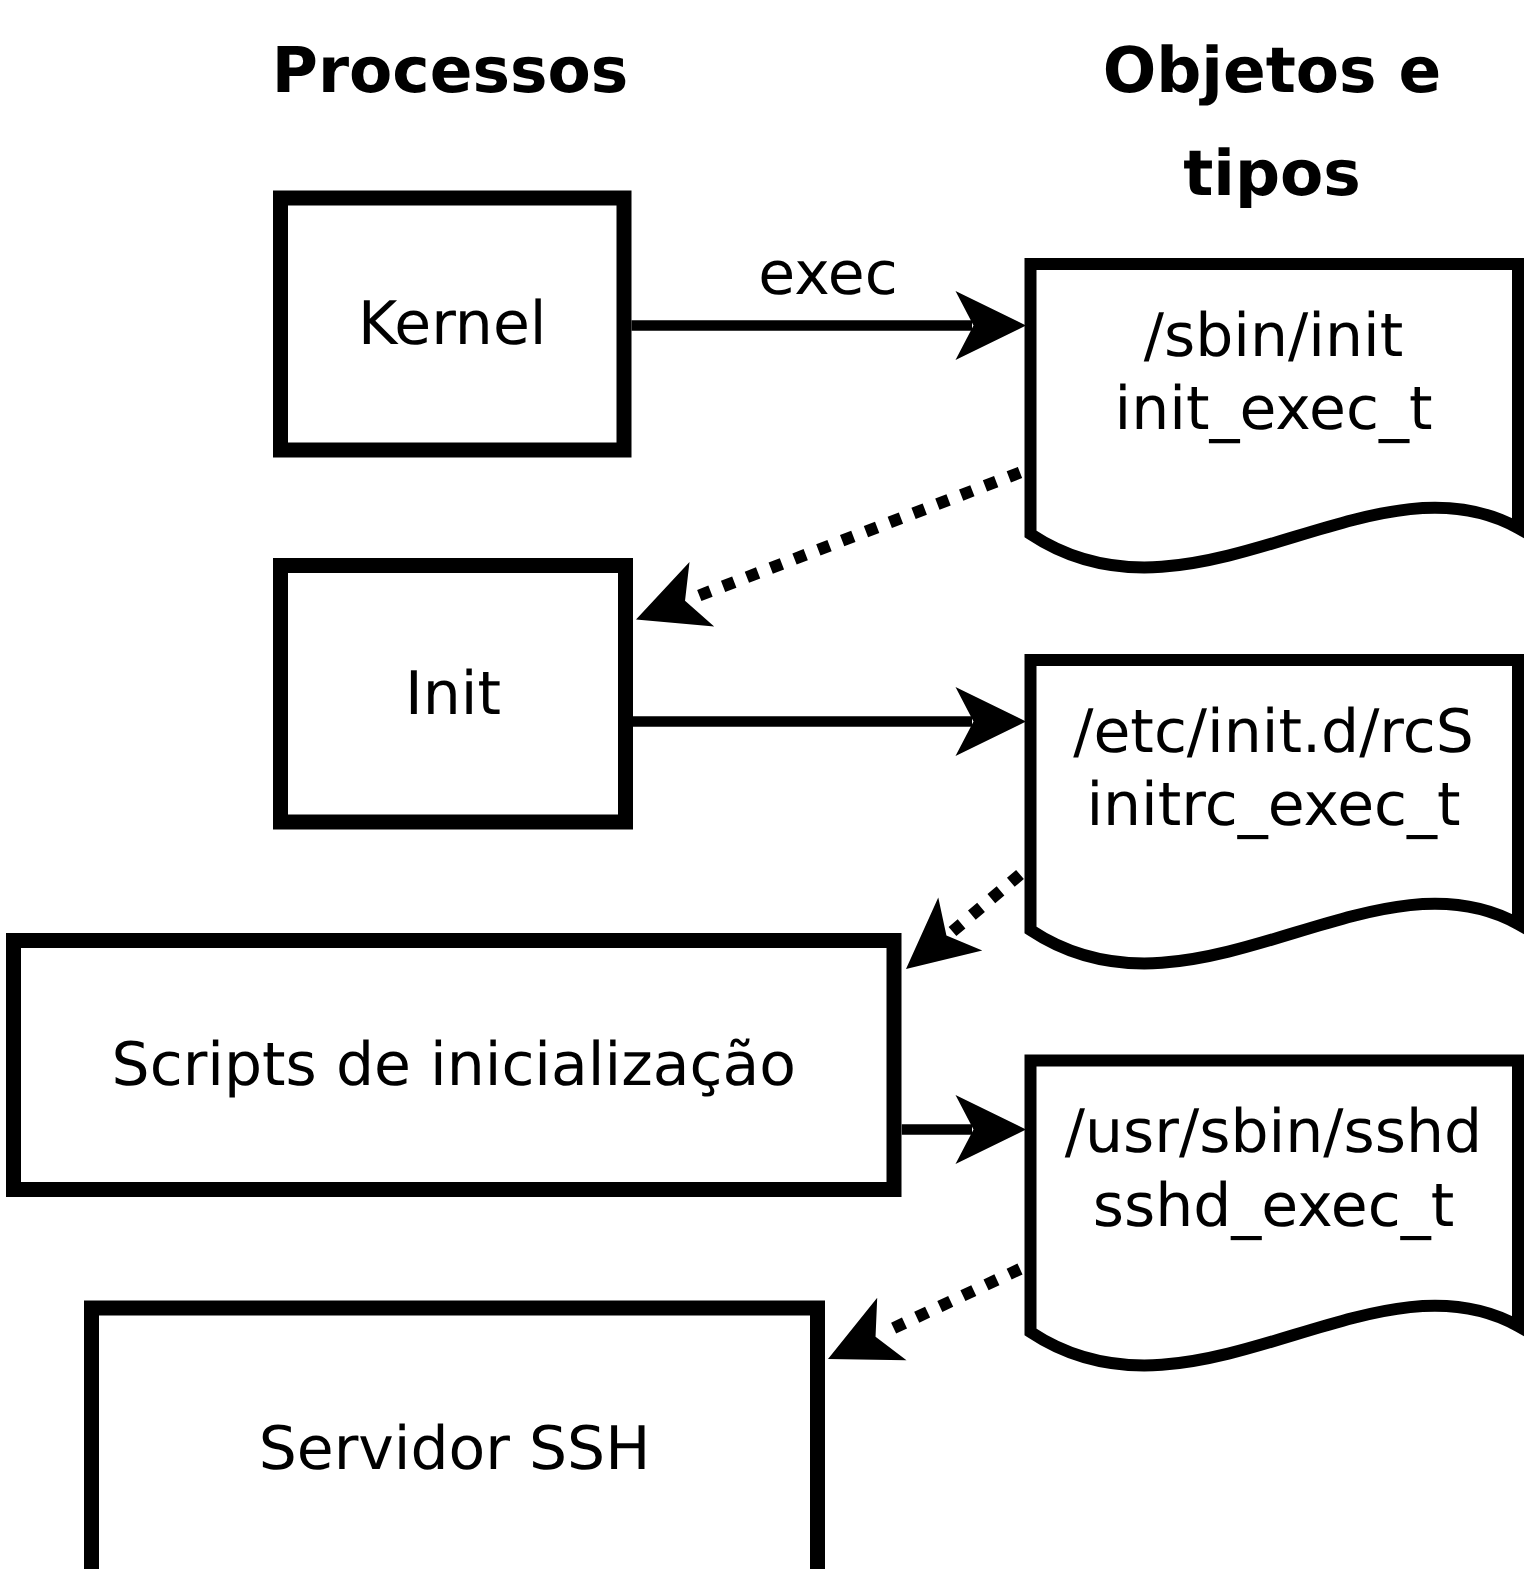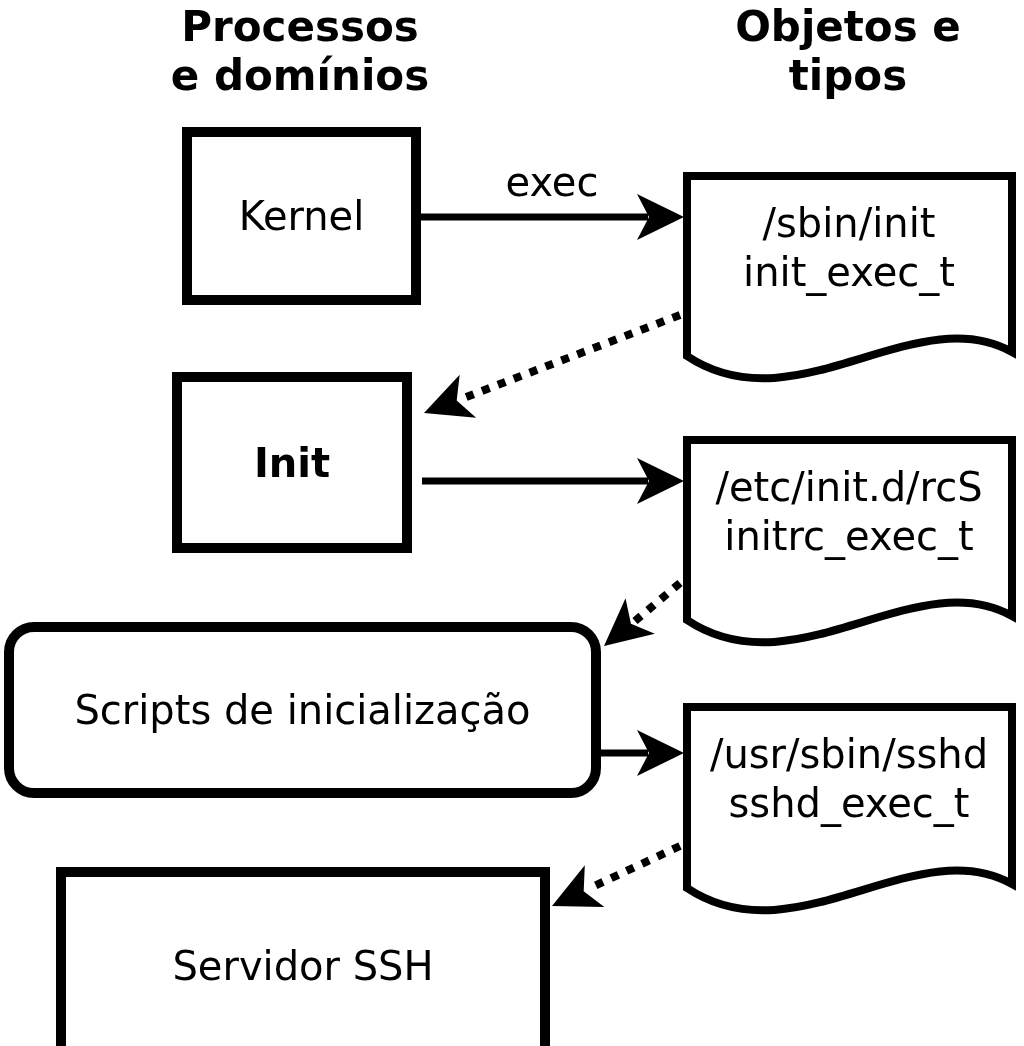--- a/index.html
+++ b/index.html
@@ -16,21 +16,21 @@
     color: #000000;
     overflow: hidden;
   }
   .hdr {
     position: absolute;
     text-align: center;
     font-weight: bold;
     font-size: 42px;
     line-height: 49px;
   }
-  .hdr span { display: block; }
+  .hdr span { display: block; margin-top: 20px; }
   .layer {
     position: absolute;
     left: 0;
     top: 0;
   }
   .pbox {
     position: absolute;
     box-sizing: border-box;
     border: 10px solid #000000;
     background: #ffffff;
@@ -71,21 +71,20 @@
   }
   .ahead { fill: #000000; }
 </style>
 </head>
 <body>
 
 <div class="canvas">
 
   <div class="hdr" style="left:100px; top:2px; width:400px;">
     <span>Processos</span>
-    <span>e domínios</span>
   </div>
   <div class="hdr" style="left:648px; top:2px; width:400px;">
     <span>Objetos e</span>
     <span>tipos</span>
   </div>
 
   <svg class="layer" width="1024" height="1046" viewBox="0 0 1024 1046">
 
     <path class="doc-shape" d="M 687 176 H 1012 V 352 C 915 298 795 428 687 356 Z"></path>
     <path class="doc-shape" d="M 687 440 H 1012 V 616 C 915 562 795 692 687 620 Z"></path>
@@ -129,25 +128,25 @@
     <g>
       <line class="dotted-line" x1="680" y1="846" x2="588" y2="889"></line>
       <polygon class="ahead" points="0,0 -47,-23 -35,0 -47,23" transform="translate(552,906) rotate(154.9)"></polygon>
     </g>
   </svg>
 
   <div class="pbox" style="left:182px; top:127px; width:239px; height:178px;">
     <span>Kernel</span>
   </div>
 
-  <div class="pbox" style="left:172px; top:372px; width:240px; height:181px;font-weight:bold;">
+  <div class="pbox" style="left:182px; top:372px; width:240px; height:181px;">
     <span>Init</span>
   </div>
 
-  <div class="pbox" style="left:4px; top:622px; width:597px; height:176px;border-radius:30px;">
+  <div class="pbox" style="left:4px; top:622px; width:597px; height:176px;">
     <span>Scripts de inicialização</span>
   </div>
 
   <div class="pbox" style="left:56px; top:867px; width:494px; height:197px;align-items:center;">
     <span>Servidor SSH</span>
   </div>
 
 </div>
 
 </body></html>

